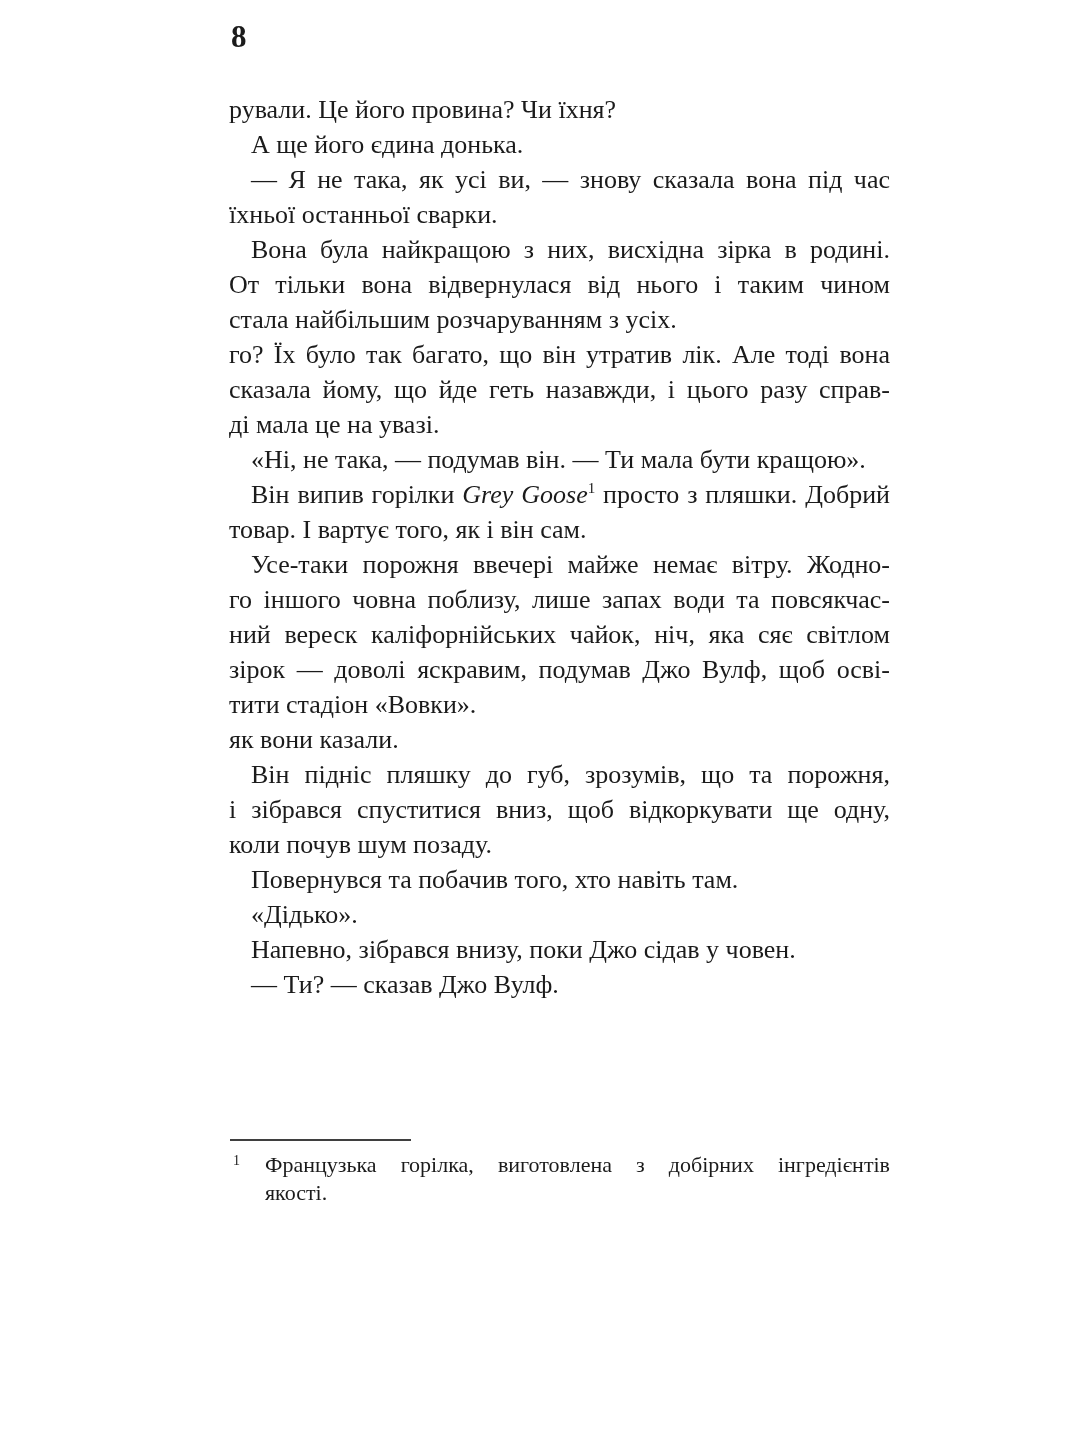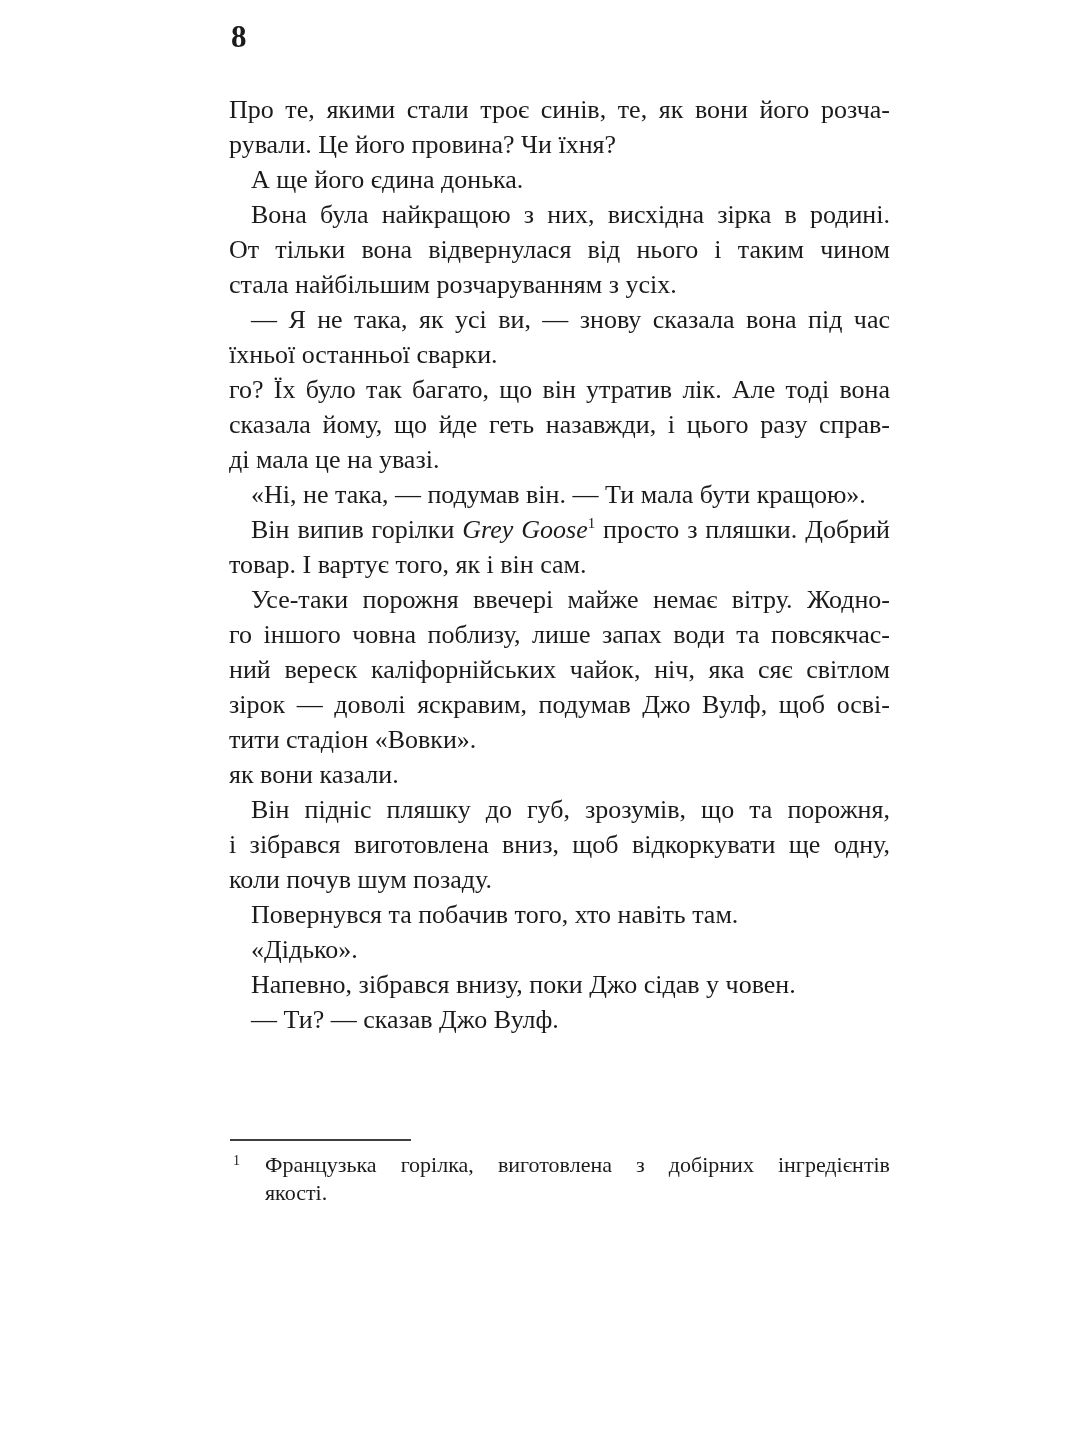--- a/index.html
+++ b/index.html
@@ -50,37 +50,36 @@
   .fn-line.last { text-align: right; text-align-last: left; }
 </style>
 </head>
 <body>
 
 <div class="page-number">8</div>
 
 <div class="text-block">
 
   <div class="para">
-    <div class="ln">Про те, якими стали троє синів, те, як вони його розча-</div>
     <div class="ln last">рували. Це його провина? Чи їхня?</div>
   </div>
 
   <div class="para">
     <div class="ln last ind">А ще його єдина донька.</div>
   </div>
 
   <div class="para">
+    <div class="ln ind">— Я не така, як усі ви, — знову сказала вона під час</div>
+    <div class="ln last">їхньої останньої сварки.</div>
+  </div>
+
+  <div class="para">
     <div class="ln ind">Вона була найкращою з них, висхідна зірка в родині.</div>
     <div class="ln">От тільки вона відвернулася від нього і таким чином</div>
     <div class="ln last">стала найбільшим розчаруванням з усіх.</div>
-  </div>
-
-  <div class="para">
-    <div class="ln ind">— Я не така, як усі ви, — знову сказала вона під час</div>
-    <div class="ln last">їхньої останньої сварки.</div>
   </div>
 
   <div class="para">
     <div class="ln">го? Їх було так багато, що він утратив лік. Але тоді вона</div>
     <div class="ln">сказала йому, що йде геть назавжди, і цього разу справ-</div>
     <div class="ln last">ді мала це на увазі.</div>
   </div>
 
   <div class="para">
     <div class="ln last ind">«Ні, не така, — подумав він. — Ти мала бути кращою».</div>
@@ -100,21 +99,21 @@
     <div class="ln">зірок — доволі яскравим, подумав Джо Вулф, щоб осві-</div>
     <div class="ln last">тити стадіон «Вовки».</div>
   </div>
 
   <div class="para">
     <div class="ln last">як вони казали.</div>
   </div>
 
   <div class="para">
     <div class="ln ind">Він підніс пляшку до губ, зрозумів, що та порожня,</div>
-    <div class="ln">і зібрався виготовлена вниз, щоб відкоркувати ще одну,</div>
+    <div class="ln">і зібрався спуститися вниз, щоб відкоркувати ще одну,</div>
     <div class="ln last">коли почув шум позаду.</div>
   </div>
 
   <div class="para">
     <div class="ln last ind">Повернувся та побачив того, хто навіть там.</div>
   </div>
 
   <div class="para">
     <div class="ln last ind">«Дідько».</div>
   </div>

